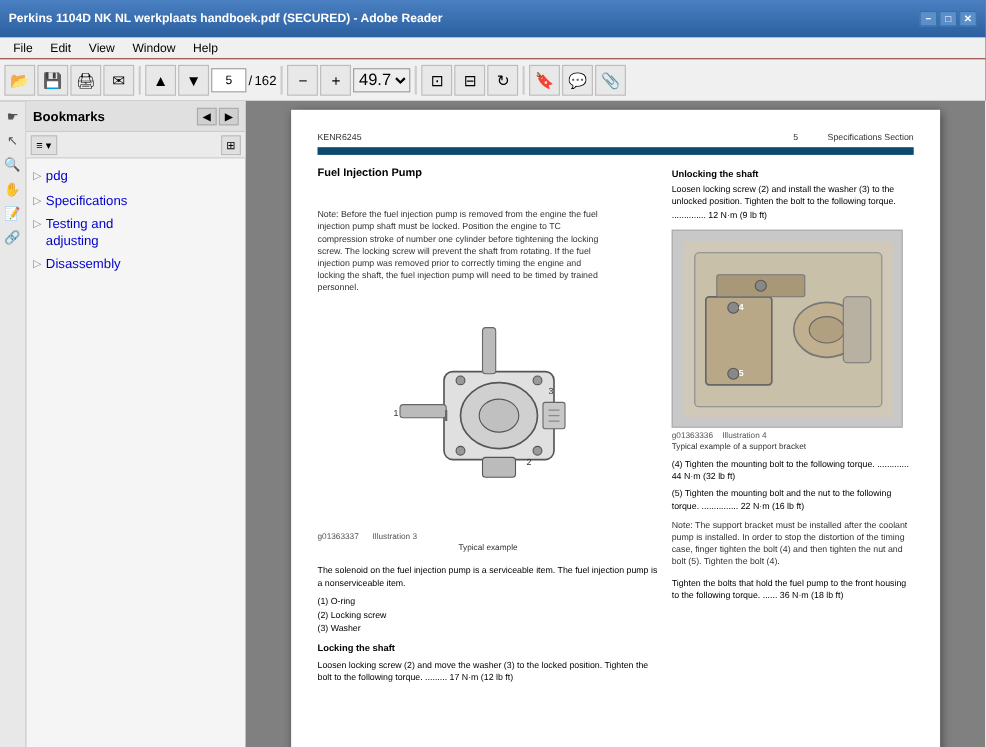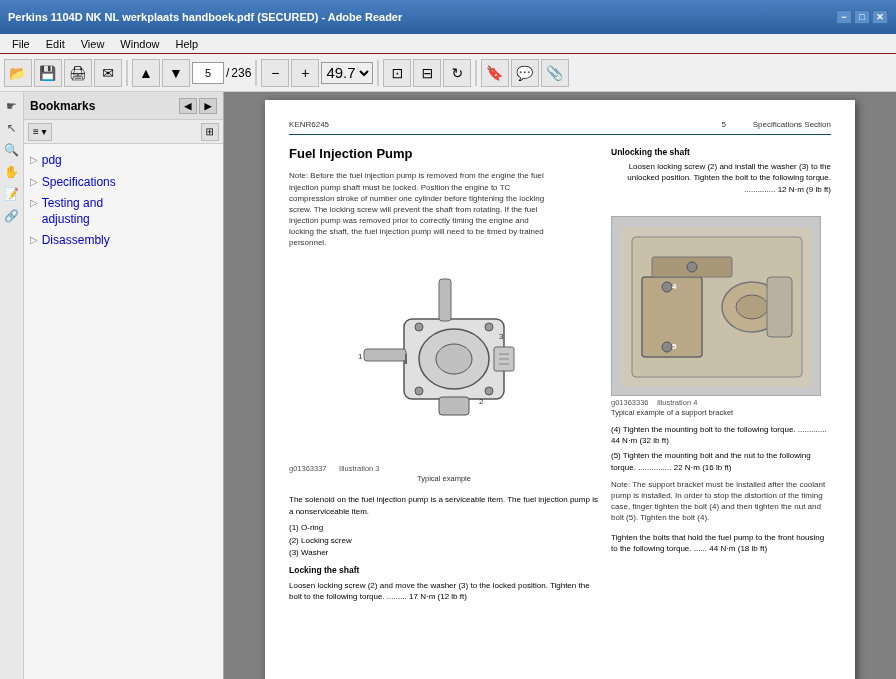--- a/index.html
+++ b/index.html
@@ -197,28 +197,28 @@
       line-height: 1.35;
       position: relative;
     }
 
     .page-header {
       display: flex;
       justify-content: space-between;
       margin-bottom: 6px;
       font-size: 8px;
       color: #333;
-      border-bottom: 1px solid #0c4a6e;
+      border-bottom: 7px solid #0c4a6e;
       padding-bottom: 3px;
     }
 
     .section-title {
-      font-size: 13px;
+      font-size: 10px;
       font-weight: bold;
-      margin-bottom: 8px;
+      margin-bottom: 25px;
       margin-top: 4px;
     }
 
     .note-box {
       font-size: 8px;
       color: #333;
       margin-bottom: 8px;
       line-height: 1.4;
       max-width: 260px;
     }
@@ -267,22 +267,21 @@
 
     .body-text {
       font-size: 8px;
       line-height: 1.4;
       margin-bottom: 4px;
     }
 
     .right-unlock {
       font-size: 8px;
       line-height: 1.4;
-      margin-bottom: 21px;
-      text-align: right;
+      margin-bottom: 8px;
     }
 
     .right-photo {
       width: 210px;
       height: 180px;
       background: #c8c8c8;
       border: 1px solid #aaa;
       margin-top: 4px;
       position: relative;
       overflow: hidden;
@@ -312,21 +311,21 @@
   <div class="tb-btn">📂</div>
   <div class="tb-btn">💾</div>
   <div class="tb-btn">🖨</div>
   <div class="tb-btn">✉</div>
   <div class="tb-sep"></div>
   <div class="tb-btn">▲</div>
   <div class="tb-btn">▼</div>
   <div class="tb-input-group">
     <input class="tb-page-input" type="text" value="5" style="">
     <span>/ </span>
-    <span>236</span>
+    <span>162</span>
   </div>
   <div class="tb-sep"></div>
   <div class="tb-btn">−</div>
   <div class="tb-btn">+</div>
   <select class="tb-zoom-select">
     <option>49.7%</option>
     <option>50%</option>
     <option>75%</option>
     <option>100%</option>
     <option>150%</option>
@@ -491,20 +490,20 @@
           <div class="fig-caption-bold">Typical example of a support bracket</div>
 
           <div class="body-text" style="margin-top:6px;">(4) Tighten the mounting bolt to the following torque. ............. 44 N·m (32 lb ft)</div>
           <div class="body-text">(5) Tighten the mounting bolt and the nut to the following torque. ............... 22 N·m (16 lb ft)</div>
 
           <div class="note-box" style="margin-top:6px;">
             <span class="note-label">Note: </span>
             <span>The support bracket must be installed after the coolant pump is installed. In order to stop the distortion of the timing case, finger tighten the bolt (4) and then tighten the nut and bolt (5). Tighten the bolt (4).</span>
           </div>
 
-          <div class="body-text">Tighten the bolts that hold the fuel pump to the front housing to the following torque. ...... 44 N·m (18 lb ft)</div>
+          <div class="body-text">Tighten the bolts that hold the fuel pump to the front housing to the following torque. ...... 36 N·m (18 lb ft)</div>
         </div>
       </div>
 
     </div>
   </div>
 
 </div>
 
 </body></html>

